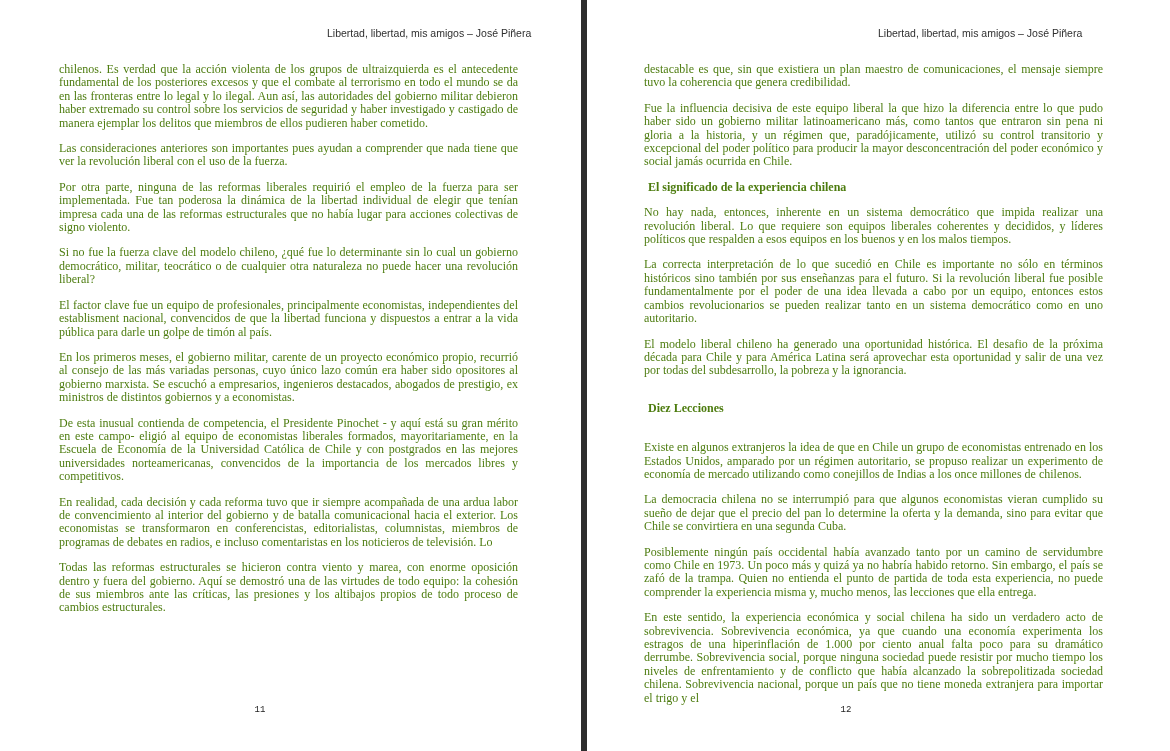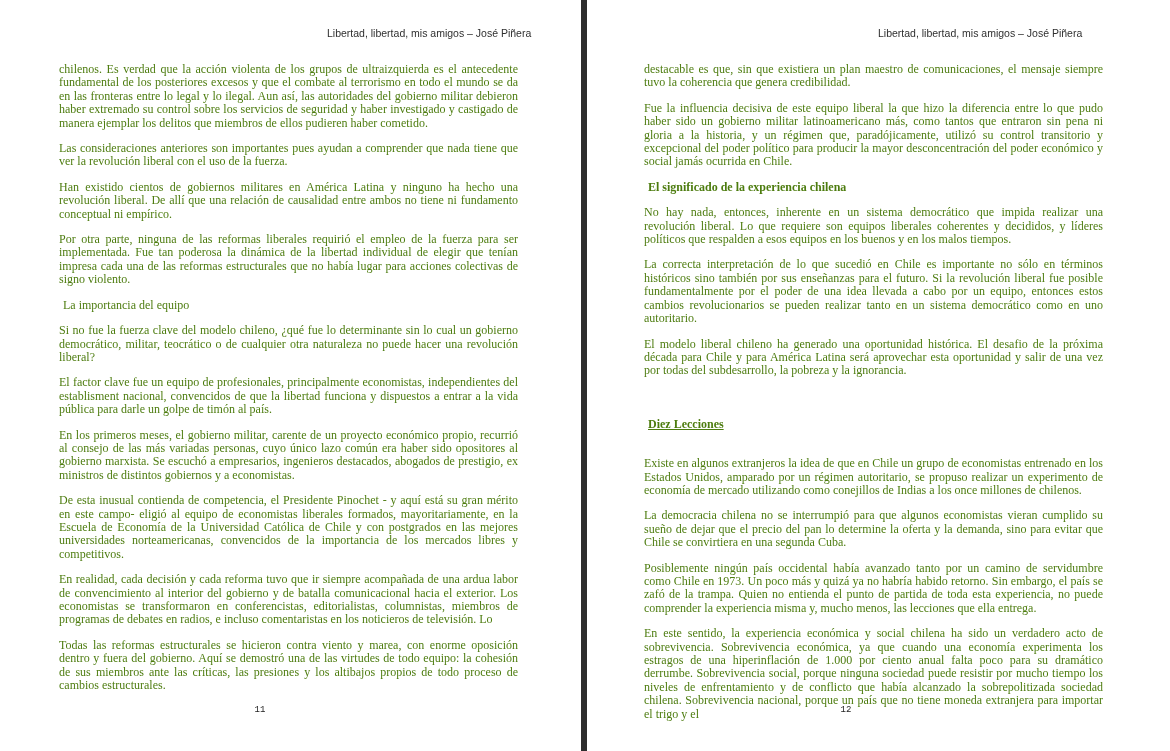--- a/index.html
+++ b/index.html
@@ -33,41 +33,39 @@
     position: absolute; top: 63px; width: 459px;
     font-size: 12px; line-height: 13.4px;
     color: #4d7c0f;
     text-align: justify;
   }
   #page-left  .doc-body { left: 59px; }
   #page-right .doc-body { left: 57px; }
   .para, .heading { margin: 0 0 12px 0; }
   .heading { padding-left: 4px; text-align: left; }
   .heading.bold { font-weight: bold; }
-  .heading.spaced { margin-top: 40px; margin-bottom: 26px; text-decoration: underline; }
+  .heading.spaced { margin-top: 24px; margin-bottom: 26px; }
   .page-number {
     position: absolute; top: 705px; width: 22px;
     text-align: center;
     font-family: Liberation Mono, monospace;
     font-size: 9px; color: #222222;
   }
   #page-left  .page-number { left: 249px; }
   #page-right .page-number { left: 248px; }
 </style>
 </head>
 <body>
 
 <div class="page" id="page-left">
   <div class="running-header">Libertad, libertad, mis amigos – José Piñera</div>
   <div class="doc-body">
       <div class="para">chilenos. Es verdad que la acción violenta de los grupos de ultraizquierda es el antecedente fundamental de los posteriores excesos y que el combate al terrorismo en todo el mundo se da en las fronteras entre lo legal y lo ilegal. Aun así, las autoridades del gobierno militar debieron haber extremado su control sobre los servicios de seguridad y haber investigado y castigado de manera ejemplar los delitos que miembros de ellos pudieren haber cometido.</div>
       <div class="para">Las consideraciones anteriores son importantes pues ayudan a comprender que nada tiene que ver la revolución liberal con el uso de la fuerza.</div>
-      <div class="para">Han existido cientos de gobiernos militares en América Latina y ninguno ha hecho una revolución liberal. De allí que una relación de causalidad entre ambos no tiene ni fundamento conceptual ni empírico.</div>
       <div class="para">Por otra parte, ninguna de las reformas liberales requirió el empleo de la fuerza para ser implementada. Fue tan poderosa la dinámica de la libertad individual de elegir que tenían impresa cada una de las reformas estructurales que no había lugar para acciones colectivas de signo violento.</div>
-      <div class="heading">La importancia del equipo</div>
       <div class="para">Si no fue la fuerza clave del modelo chileno, ¿qué fue lo determinante sin lo cual un gobierno democrático, militar, teocrático o de cualquier otra naturaleza no puede hacer una revolución liberal?</div>
       <div class="para">El factor clave fue un equipo de profesionales, principalmente economistas, independientes del establisment nacional, convencidos de que la libertad funciona y dispuestos a entrar a la vida pública para darle un golpe de timón al país.</div>
       <div class="para">En los primeros meses, el gobierno militar, carente de un proyecto económico propio, recurrió al consejo de las más variadas personas, cuyo único lazo común era haber sido opositores al gobierno marxista. Se escuchó a empresarios, ingenieros destacados, abogados de prestigio, ex ministros de distintos gobiernos y a economistas.</div>
       <div class="para">De esta inusual contienda de competencia, el Presidente Pinochet - y aquí está su gran mérito en este campo- eligió al equipo de economistas liberales formados, mayoritariamente, en la Escuela de Economía de la Universidad Católica de Chile y con postgrados en las mejores universidades norteamericanas, convencidos de la importancia de los mercados libres y competitivos.</div>
       <div class="para">En realidad, cada decisión y cada reforma tuvo que ir siempre acompañada de una ardua labor de convencimiento al interior del gobierno y de batalla comunicacional hacia el exterior. Los economistas se transformaron en conferencistas, editorialistas, columnistas, miembros de programas de debates en radios, e incluso comentaristas en los noticieros de televisión. Lo</div>
       <div class="para">Todas las reformas estructurales se hicieron contra viento y marea, con enorme oposición dentro y fuera del gobierno. Aquí se demostró una de las virtudes de todo equipo: la cohesión de sus miembros ante las críticas, las presiones y los altibajos propios de todo proceso de cambios estructurales.</div>
     </div>
   <div class="page-number">11</div>
 </div>
 

